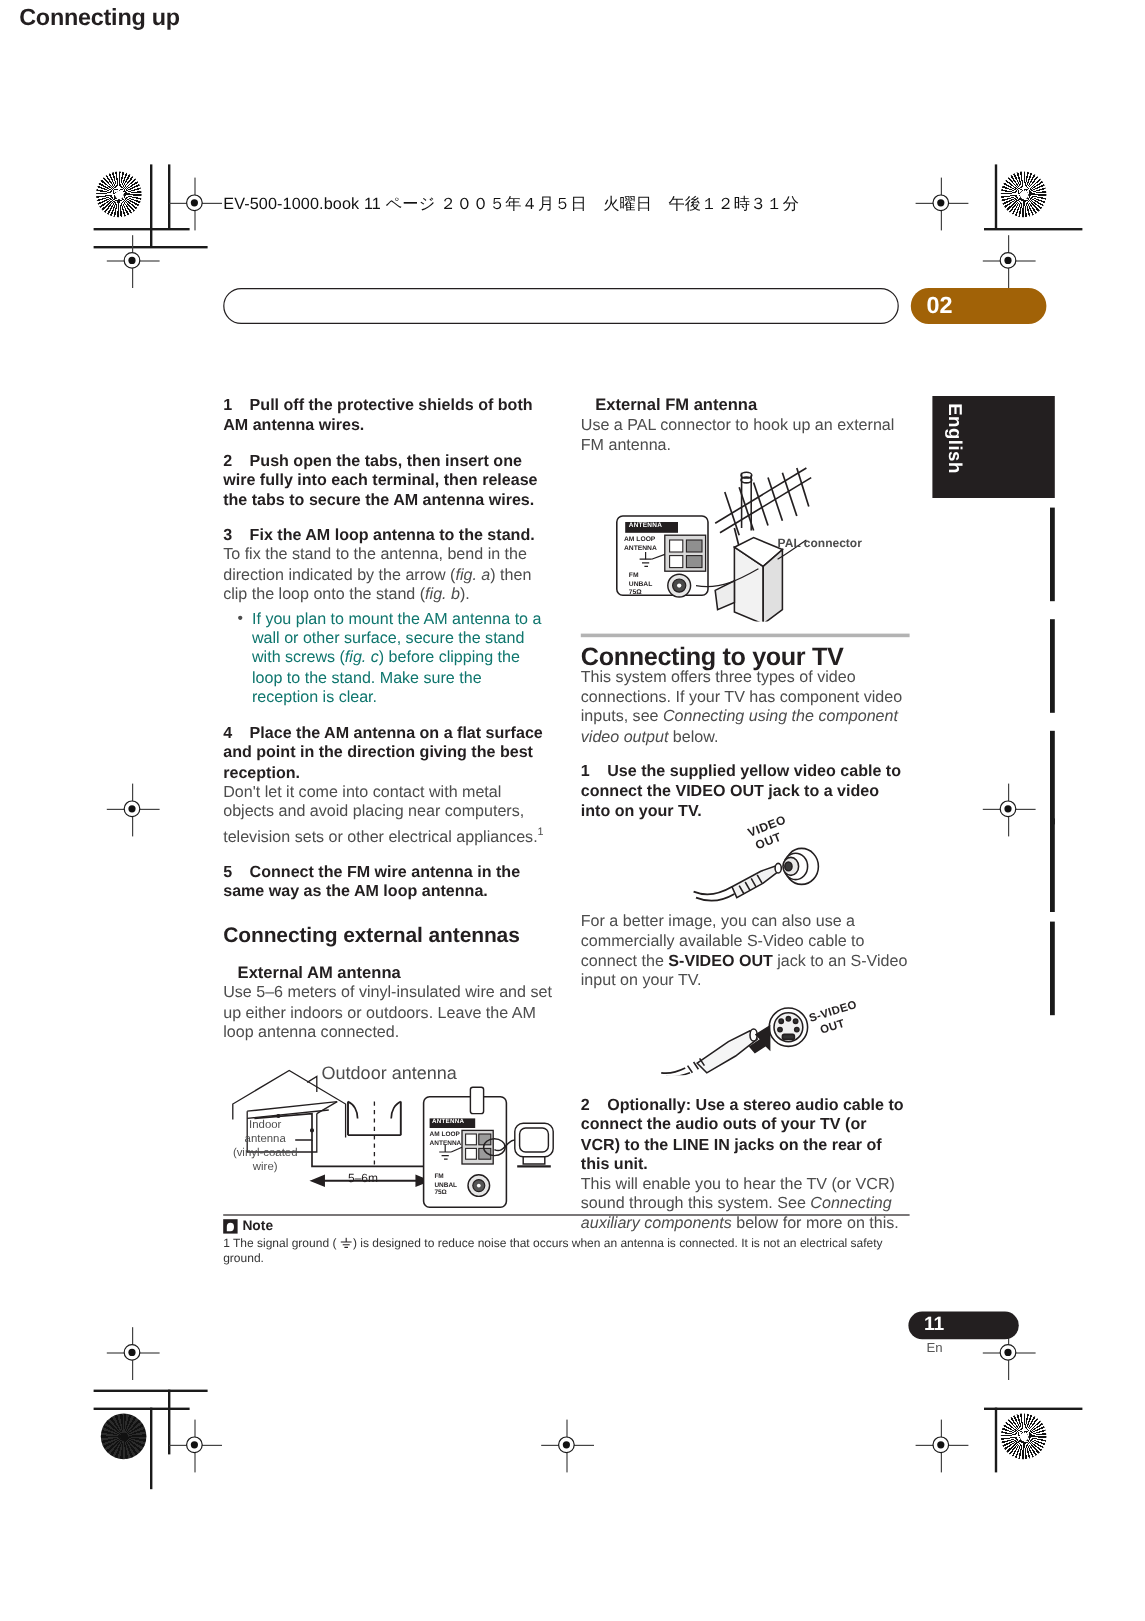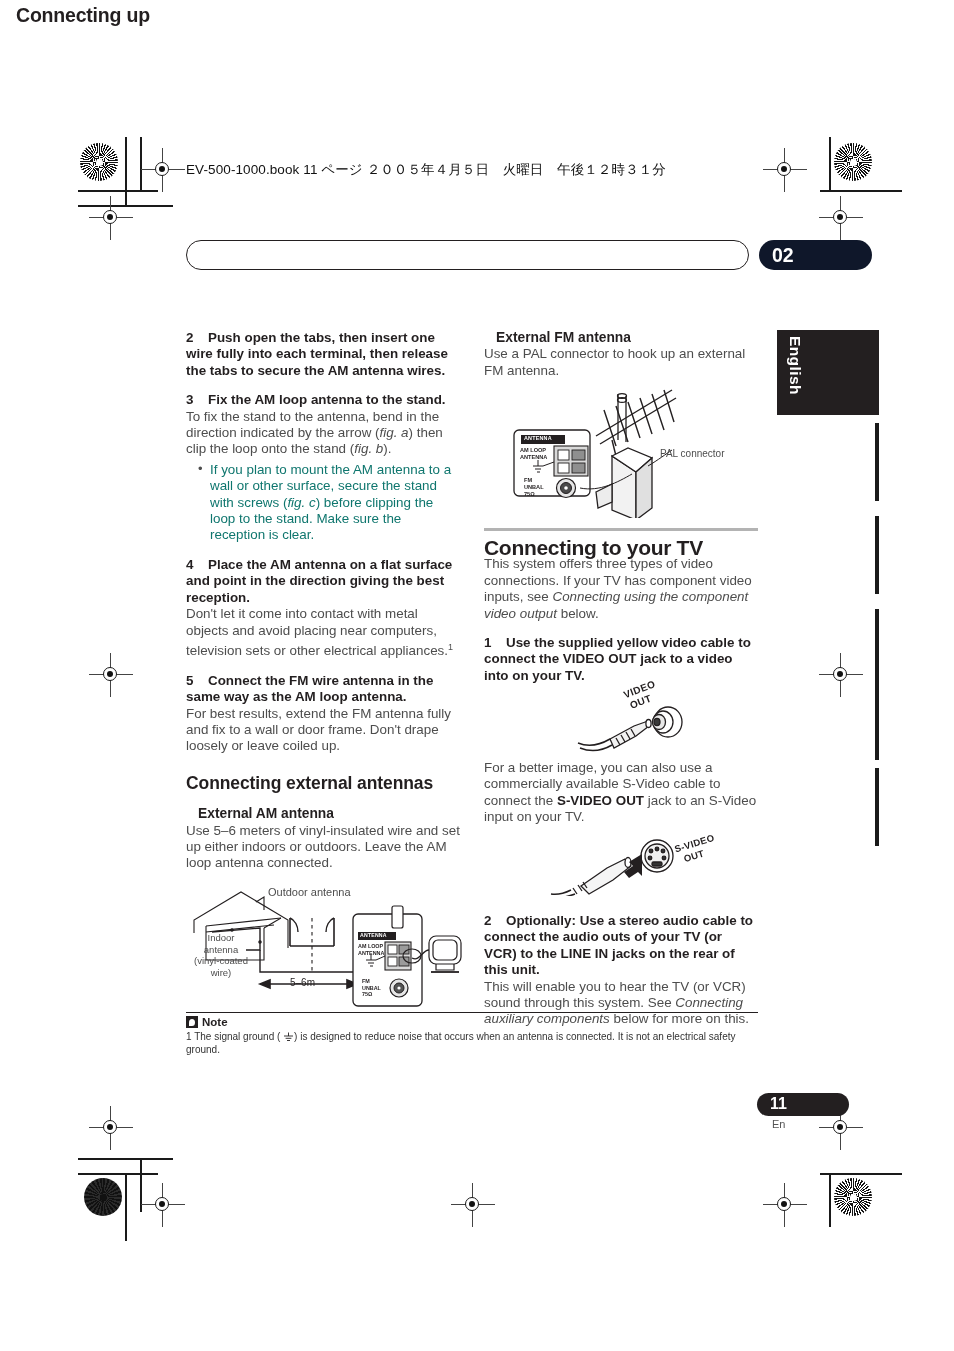--- a/index.html
+++ b/index.html
@@ -87,21 +87,21 @@
     left: 16px; top: 4px;
     font-size: 19.5px;
     font-weight: bold;
     letter-spacing: -0.2px;
     color: #231f20;
   }
   .chapter-num {
     position: absolute;
     left: 759px; top: 240px;
     width: 113px; height: 30px;
-    background: #0f172a;
+    background: #a16207;
     border-radius: 15px;
   }
   .chapter-num span {
     position: absolute;
     left: 13px; top: 4px;
     color: #ffffff;
     font-size: 19.5px;
     font-weight: bold;
   }
 
@@ -366,20 +366,23 @@
 <div class="chapter-num">
   <span>02</span>
 </div>
 
 <div class="lang-tab">
   <span>English</span>
 </div>
 
 <div class="col left">
 
+  <p class="step">
+    <span class="n">1</span><span>Pull off the protective shields of both AM antenna wires.</span>
+  </p>
 
   <p class="step">
     <span class="n">2</span><span>Push open the tabs, then insert one wire fully into each terminal, then release the tabs to secure the AM antenna wires.</span>
   </p>
 
   <p class="step">
     <span class="n">3</span><span>Fix the AM loop antenna to the stand.</span>
   </p>
   <p class="body tight"><span>To fix the stand to the antenna, bend in the direction indicated by the arrow (</span><i>fig. a</i><span>) then clip the loop onto the stand (</span><i>fig. b</i><span>).</span></p>
   <ul class="bul">
@@ -387,21 +390,20 @@
   </ul>
 
   <p class="step">
     <span class="n">4</span><span>Place the AM antenna on a flat surface and point in the direction giving the best reception.</span>
   </p>
   <p class="body tight"><span>Don't let it come into contact with metal objects and avoid placing near computers, television sets or other electrical appliances.</span><sup>1</sup></p>
 
   <p class="step">
     <span class="n">5</span><span>Connect the FM wire antenna in the same way as the AM loop antenna.</span>
   </p>
-  <p class="body tight">For best results, extend the FM antenna fully and fix to a wall or door frame. Don't drape loosely or leave coiled up.</p>
 
   <h2 class="sect">Connecting external antennas</h2>
 
   <h3 class="sub">External AM antenna</h3>
   <p class="body tight">Use 5–6 meters of vinyl-insulated wire and set up either indoors or outdoors. Leave the AM loop antenna connected.</p>
 </div>
 
 <div class="fig" style="left:186px; top:888px; width:278px; height:122px;">
   <svg width="278" height="122" viewBox="0 0 278 122" xmlns="http://www.w3.org/2000/svg">
     <g fill="none" stroke="#231f20" stroke-width="1.1">
@@ -461,21 +463,21 @@
 
     <g fill="none" stroke="#231f20" stroke-width="1.2">
       <rect x="243" y="48" width="32" height="28" rx="7"></rect>
       <rect x="247" y="52" width="24" height="20" rx="5"></rect>
       <path d="M250 76 L250 82 L268 82 L268 76"></path>
       <line x1="245" y1="84" x2="273" y2="84" stroke-width="1.8"></line>
       <path d="M226 70 C234 74 236 62 243 62" stroke-width="1.3"></path>
       <ellipse cx="226" cy="68" rx="9" ry="7"></ellipse>
     </g>
   </svg>
-  <div style="position:absolute; left:82px; top:-2px; font-size:11px; color:#4d4d4d;">Outdoor antenna</div>
+  <div style="position:absolute; left:82px; top:-2px; font-size:15px; color:#4d4d4d;">Outdoor antenna</div>
   <div style="position:absolute; left:2px; top:44px; font-size:9.5px; color:#4d4d4d; line-height:11.5px; text-align:center; width:66px;">
     <div>Indoor</div>
     <div>antenna</div>
     <div>(vinyl-coated</div>
     <div>wire)</div>
   </div>
   <div style="position:absolute; left:104px; top:89px; font-size:10px; color:#231f20;">5–6m</div>
   <div style="position:absolute; left:174px; top:44px; font-size:5.2px; color:#fff; font-weight:bold; letter-spacing:0.2px;">ANTENNA</div>
   <div style="position:absolute; left:172px; top:55px; font-size:5.4px; color:#231f20; font-weight:bold; line-height:7px;">
     <div>AM LOOP</div>
@@ -547,21 +549,21 @@
   <div style="position:absolute; left:24px; top:57px; font-size:5.4px; color:#fff; font-weight:bold; letter-spacing:0.2px;">ANTENNA</div>
   <div style="position:absolute; left:20px; top:69px; font-size:5.6px; color:#231f20; font-weight:bold; line-height:7.4px;">
     <div>AM LOOP</div>
     <div>ANTENNA</div>
   </div>
   <div style="position:absolute; left:24px; top:99px; font-size:5.6px; color:#231f20; font-weight:bold; line-height:6.8px;">
     <div>FM</div>
     <div>UNBAL</div>
     <div>75Ω</div>
   </div>
-  <div style="position:absolute; left:160px; top:70px; font-size:10px; color:#4d4d4d;">PAL connector</div>
+  <div style="position:absolute; left:148px; top:70px; font-size:10px; color:#4d4d4d;font-weight:bold;">PAL connector</div>
 </div>
 
 <div class="col right" style="top:528px;">
   <div class="rule-top" style="margin-top:0;"></div>
   <h2 class="major">Connecting to your TV</h2>
   <p class="body tight"><span>This system offers three types of video connections. If your TV has component video inputs, see </span><i>Connecting using the component video output</i><span> below.</span></p>
 
   <p class="step">
     <span class="n">1</span><span>Use the supplied yellow video cable to connect the VIDEO OUT jack to a video into on your TV.</span>
   </p>

